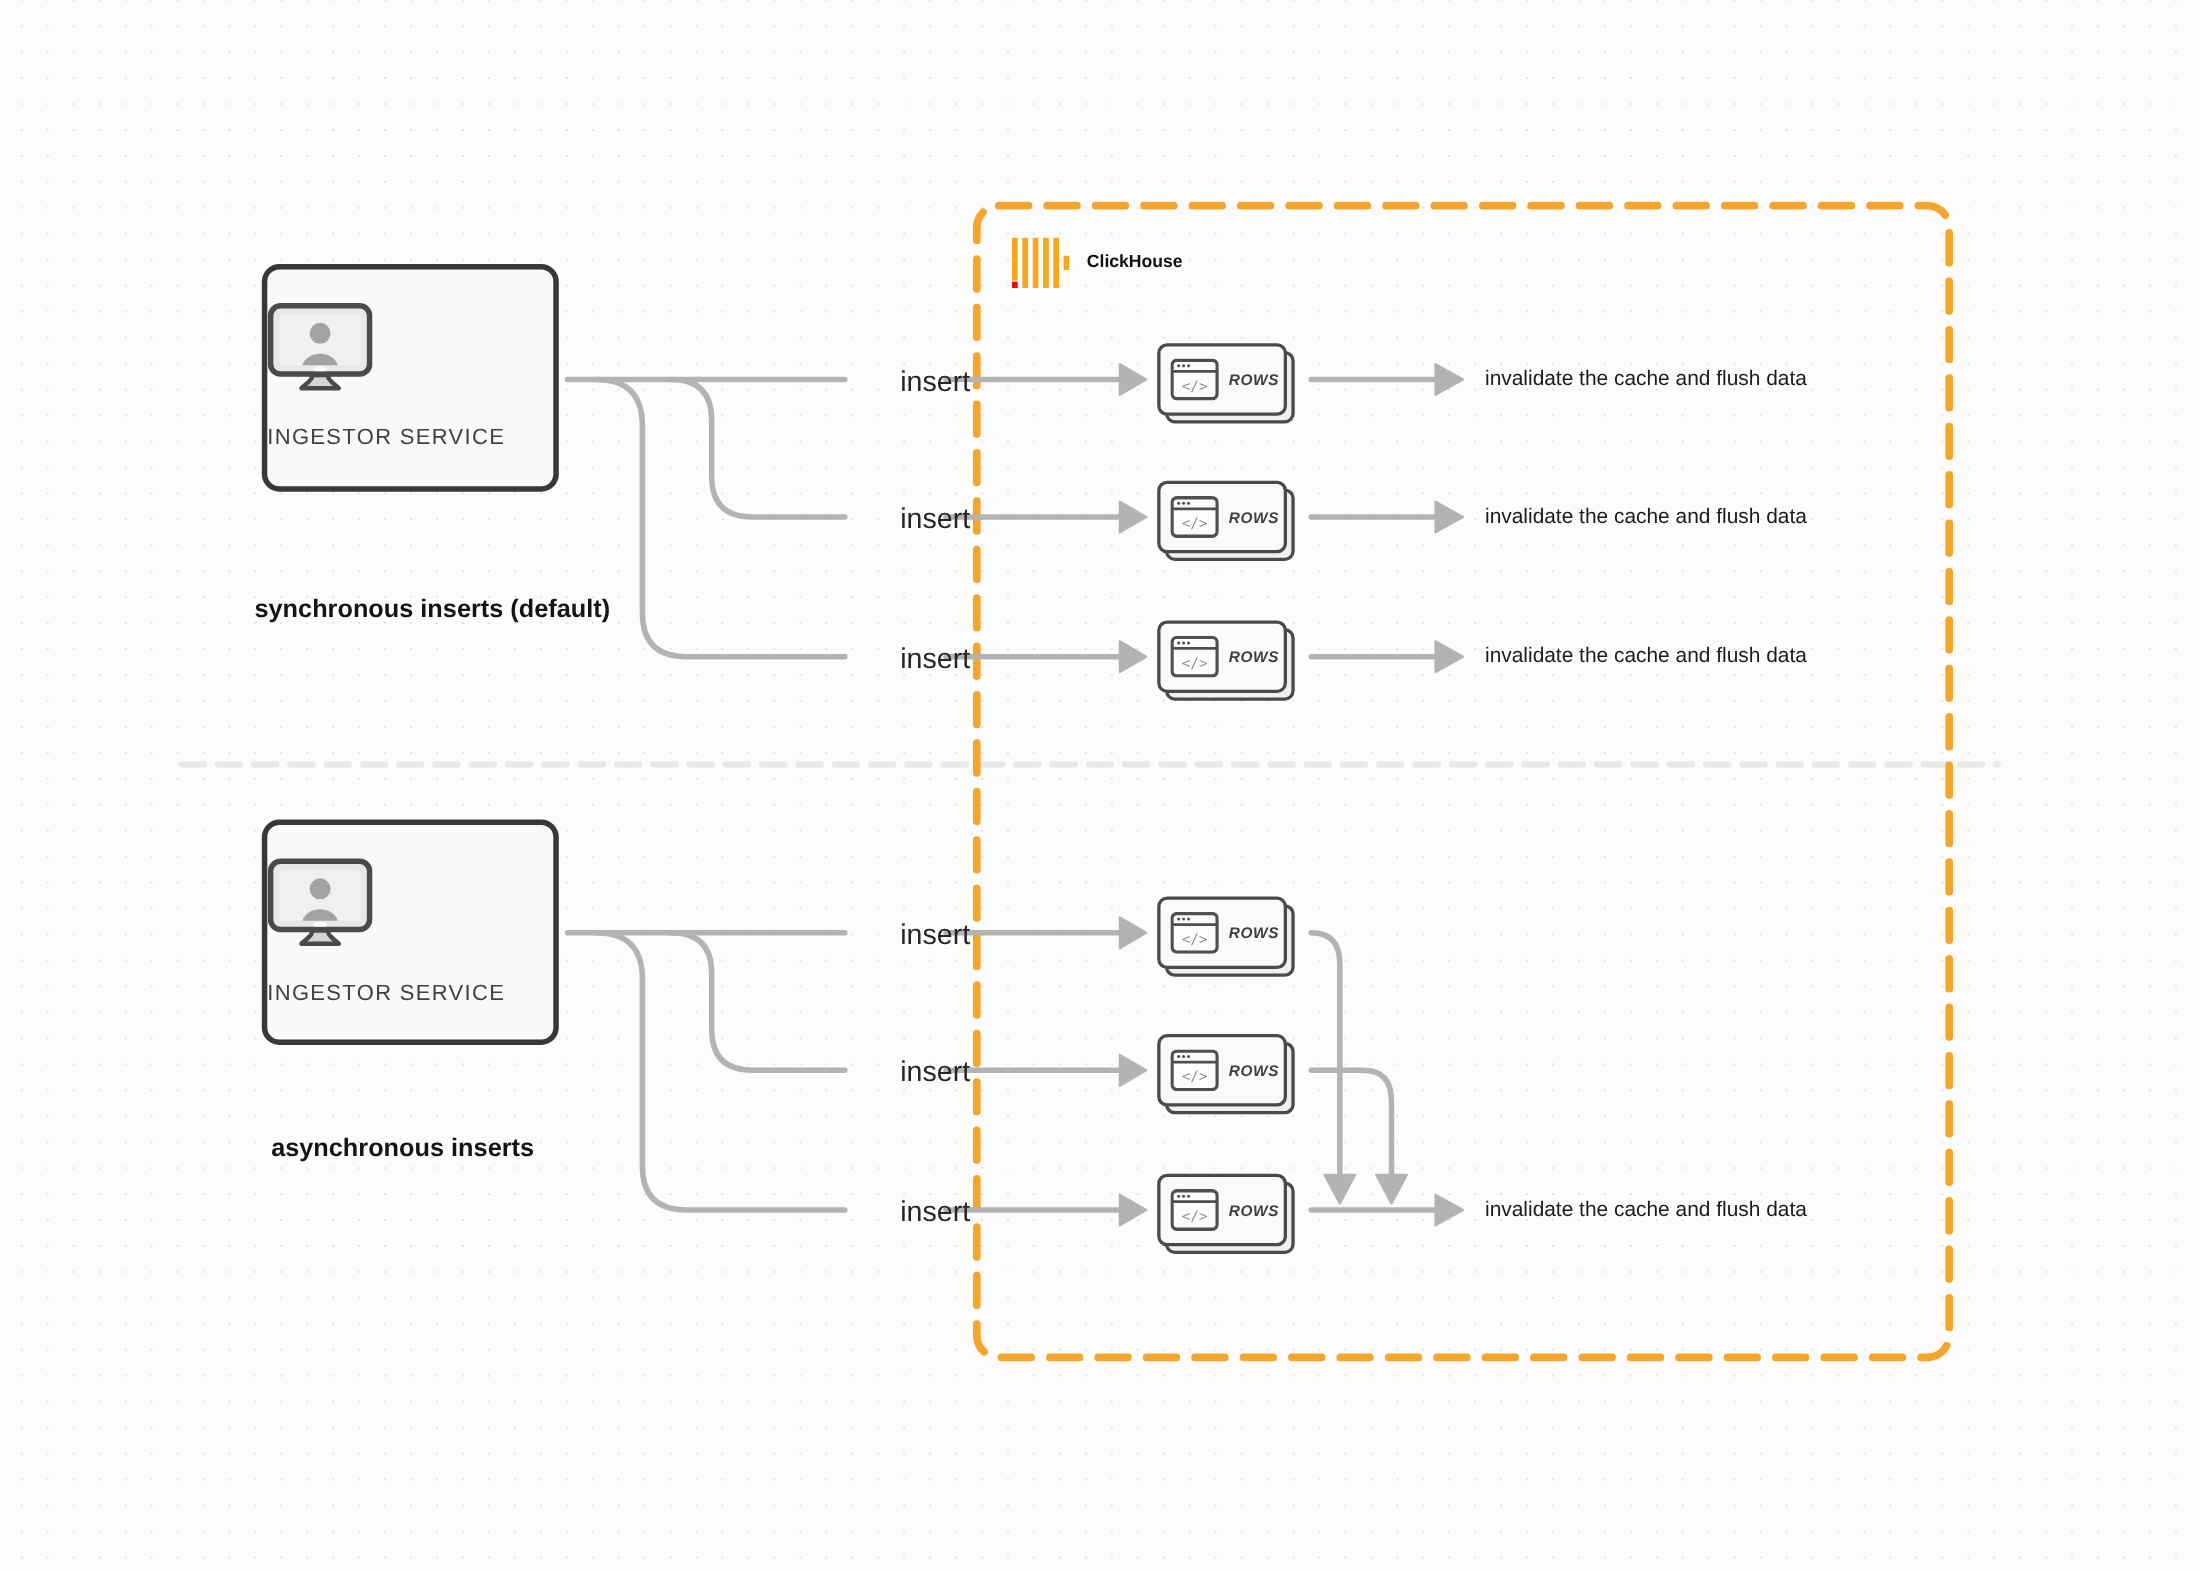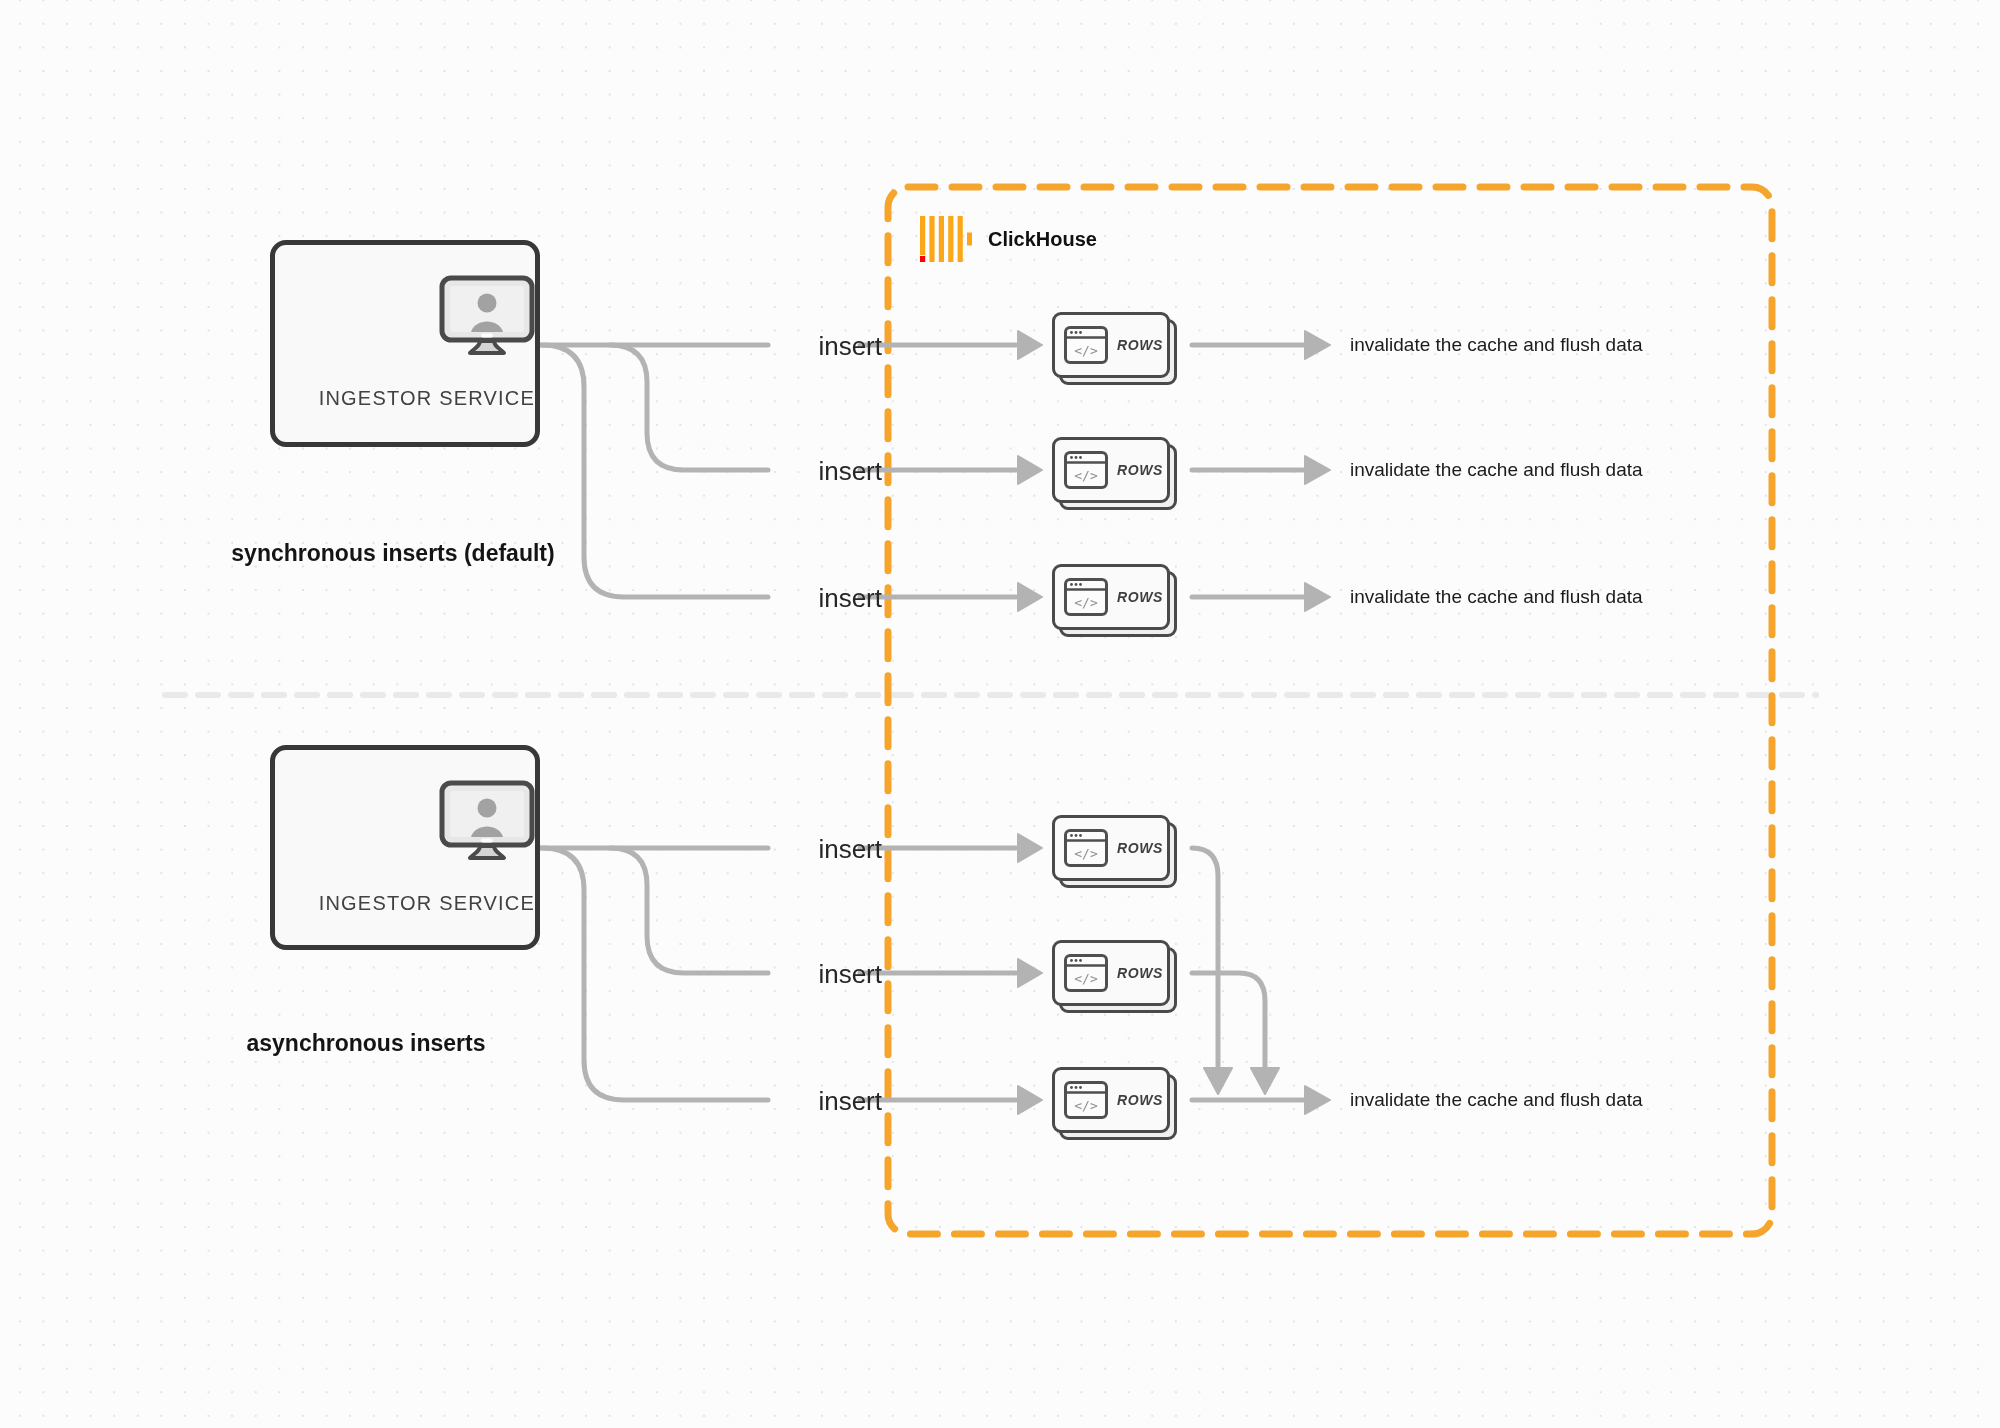--- a/index.html
+++ b/index.html
@@ -8,22 +8,22 @@
     background-color:#fcfcfd;
     background-image:radial-gradient(circle,#e3e3e7 1.3px,rgba(0,0,0,0) 1.4px);
     background-size:23.6px 23.6px;
     background-position:8px 12px;
     font-family:"Liberation Sans","DejaVu Sans",sans-serif;
   }
   .layer{position:absolute;left:0;top:0;width:2000px;height:1428px;}
   .service-box{
     position:absolute;left:238px;top:240px;width:270px;height:207px;
     background:#f9f9f9;border:5px solid #383838;border-radius:16px;
-    box-sizing:border-box;display:flex;flex-direction:column;align-items:flex-end;
-    padding-top:30px;gap:20px;margin-left:32px;
+    box-sizing:border-box;display:flex;flex-direction:column;align-items:flex-start;
+    padding-top:30px;gap:20px;
   }
   .service-box.async{top:745px;height:205px;}
   .service-label{
     font-size:20px;color:#414141;letter-spacing:1.2px;white-space:nowrap;
   }
   .caption{
     position:absolute;width:380px;text-align:center;
     font-size:23px;font-weight:bold;color:#141414;white-space:nowrap;
   }
   .caption.sync{left:203px;top:516px;margin-top:24px;}
@@ -43,21 +43,21 @@
   }
   .card-front{
     position:absolute;left:0;top:0;width:118px;height:66px;
     background:#fafafa;border:3px solid #4a4a4a;border-radius:9px;box-sizing:border-box;
     display:flex;align-items:center;padding-left:9px;gap:9px;
   }
   .rows-text{
     font-size:14px;font-style:italic;color:#3f3f3f;letter-spacing:0.6px;font-weight:bold;
   }
   .ch-header{position:absolute;left:920px;top:216px;display:flex;align-items:center;gap:16px;}
-  .ch-title{font-size:20px;font-weight:600;color:#101010;white-space:nowrap;}
+  .ch-title{font-size:16px;font-weight:600;color:#101010;white-space:nowrap;}
 </style>
 </head>
 <body>
 
 <div class="canvas">
 
   <svg class="layer" width="2000" height="1428" viewBox="0 0 2000 1428">
 
     <g>
       <path d="M165 695 H1816" fill="none" stroke="#e9e9e9" stroke-width="6" stroke-linecap="round" stroke-dasharray="20 13"></path>

